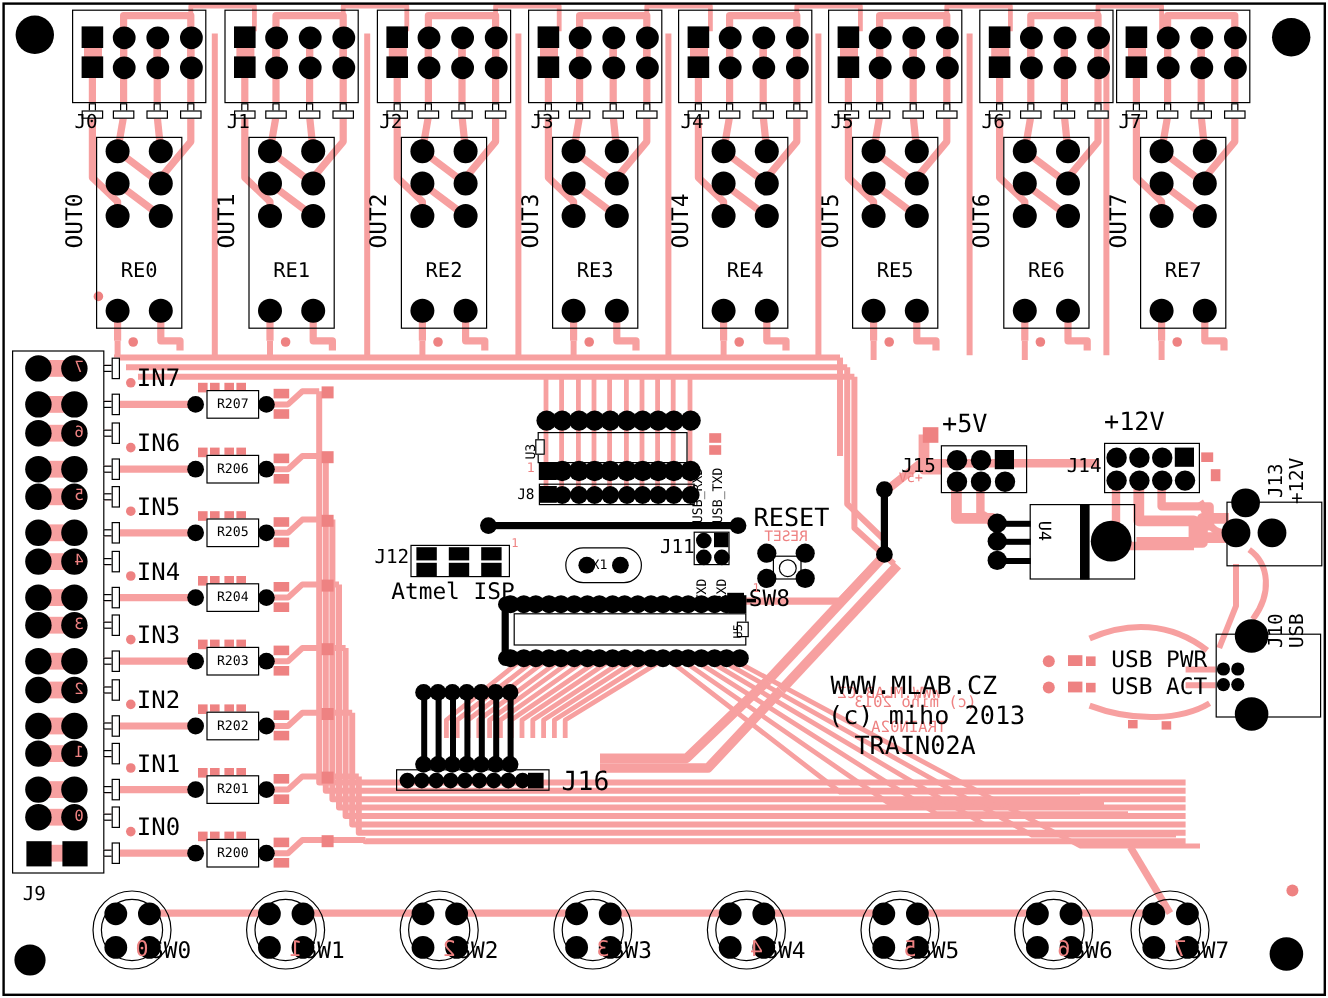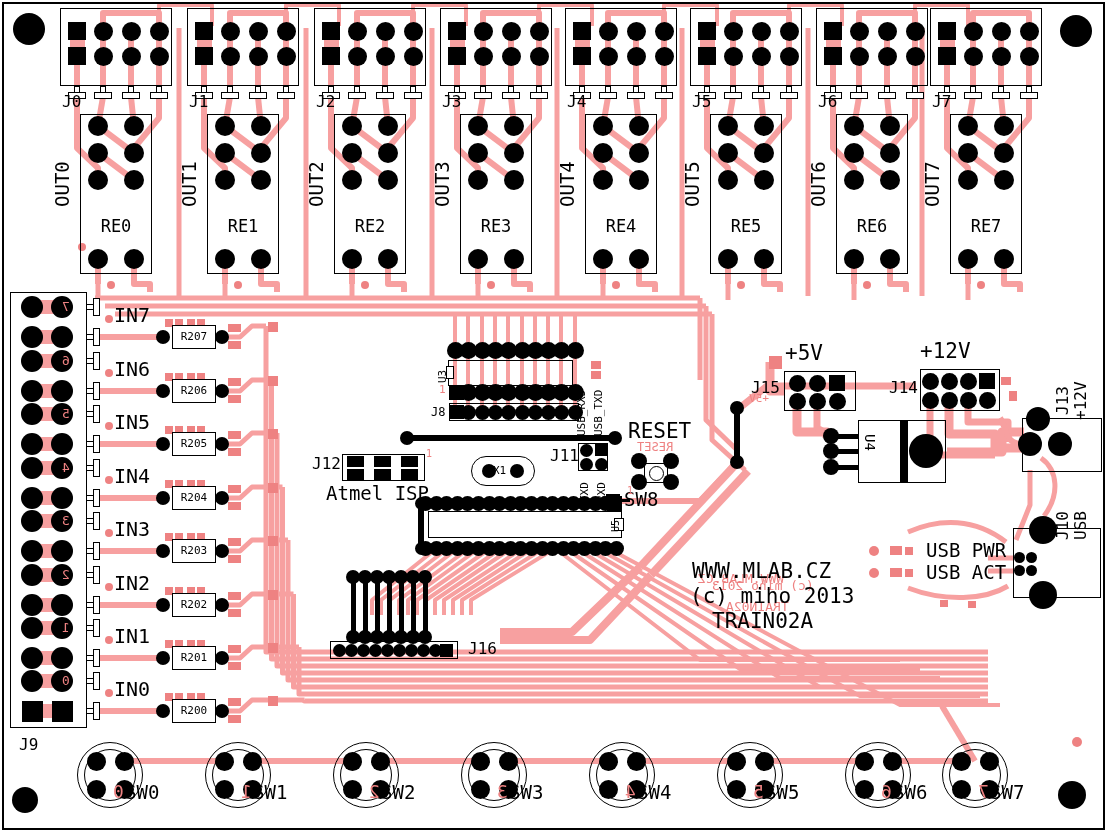--- a/index.html
+++ b/index.html
@@ -945,21 +945,21 @@
 <div class="abs txt rtxt mir" style="left:726px;top:600px;font-size:13px">TRAIN02A</div>
 <div class="abs txt" style="left:692px;top:561px;font-size:21px">WWW.MLAB.CZ</div>
 <div class="abs txt" style="left:690px;top:586px;font-size:21px">(c) miho 2013</div>
 <div class="abs txt" style="left:712px;top:611px;font-size:21px">TRAIN02A</div>
 
 <div class="abs txt rtxt mir" style="left:637px;top:441px;font-size:12px">RESET</div>
 <div class="abs txt" style="left:628px;top:421px;font-size:21px">RESET</div>
 <div class="abs txt" style="left:624px;top:490px;font-size:19px">SW8</div>
 <div class="abs txt rtxt" style="left:627px;top:486px;font-size:10px">1</div>
 
-<div class="abs txt" style="left:468px;top:641px;font-size:16px">J16</div>
+<div class="abs txt" style="left:468px;top:641px;font-size:22px">J16</div>
 <div class="abs txt" style="left:312px;top:456px;font-size:16px">J12</div>
 <div class="abs txt" style="left:326px;top:484px;font-size:19px">Atmel ISP</div>
 <div class="abs txt rtxt" style="left:426px;top:449px;font-size:10px">1</div>
 
 <div class="abs txt r90" style="left:437px;top:383px;font-size:11px">U3</div>
 <div class="abs txt rtxt" style="left:439px;top:384px;font-size:11px">1</div>
 <div class="abs txt" style="left:431px;top:406px;font-size:12px">J8</div>
 <div class="abs txt" style="left:493px;top:465px;font-size:11px">X1</div>
 <div class="abs txt" style="left:550px;top:448px;font-size:16px">J11</div>
 <div class="abs txt r90" style="left:576px;top:436px;font-size:11px">USB_RXD</div>

